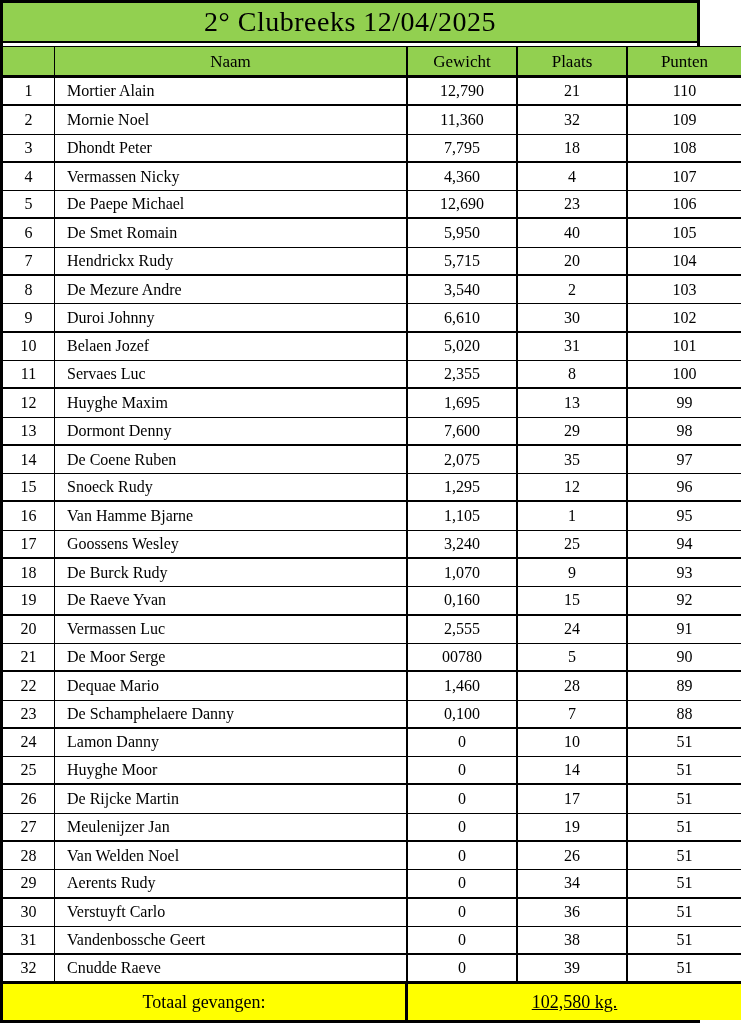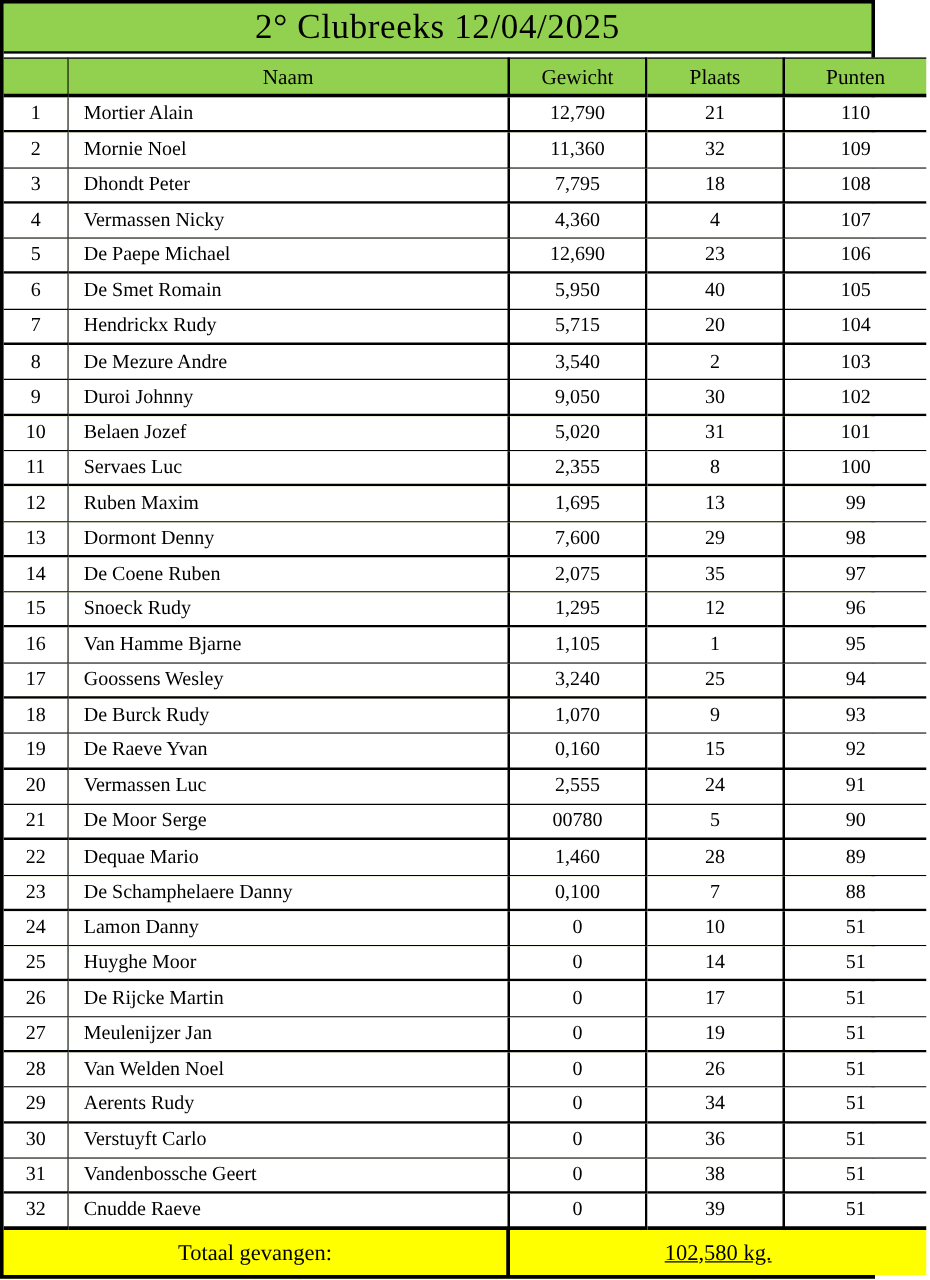--- a/index.html
+++ b/index.html
@@ -13,21 +13,21 @@
     width: 744px;
     height: 1024px;
     background: #FFFFFF;
     font-family: "Liberation Serif", "DejaVu Serif", serif;
     color: #000;
     overflow: hidden;
   }
   .sheet {
     width: 700px;
     border: 3px solid var(--line);
-    background: #bef264;
+    background: #f9a8d4;
   }
   .title-bar {
     height: 40px;
     background: var(--green);
     border-bottom: 2px solid var(--line);
     display: flex;
     align-items: center;
     justify-content: center;
     font-size: 28px;
     letter-spacing: 0.5px;
@@ -142,41 +142,41 @@
       <div class="row">
     <div class="cell c0">8</div>
     <div class="cell c1 name">De Mezure Andre</div>
     <div class="cell c2">3,540</div>
     <div class="cell c3">2</div>
     <div class="cell c4">103</div>
   </div>
       <div class="row thick">
     <div class="cell c0">9</div>
     <div class="cell c1 name">Duroi Johnny</div>
-    <div class="cell c2">9,050</div>
+    <div class="cell c2">6,610</div>
     <div class="cell c3">30</div>
     <div class="cell c4">102</div>
   </div>
       <div class="row">
     <div class="cell c0">10</div>
     <div class="cell c1 name">Belaen Jozef</div>
     <div class="cell c2">5,020</div>
     <div class="cell c3">31</div>
     <div class="cell c4">101</div>
   </div>
       <div class="row thick">
     <div class="cell c0">11</div>
     <div class="cell c1 name">Servaes Luc</div>
     <div class="cell c2">2,355</div>
     <div class="cell c3">8</div>
     <div class="cell c4">100</div>
   </div>
       <div class="row">
     <div class="cell c0">12</div>
-    <div class="cell c1 name">Ruben Maxim</div>
+    <div class="cell c1 name">Huyghe Maxim</div>
     <div class="cell c2">1,695</div>
     <div class="cell c3">13</div>
     <div class="cell c4">99</div>
   </div>
       <div class="row thick">
     <div class="cell c0">13</div>
     <div class="cell c1 name">Dormont Denny</div>
     <div class="cell c2">7,600</div>
     <div class="cell c3">29</div>
     <div class="cell c4">98</div>

